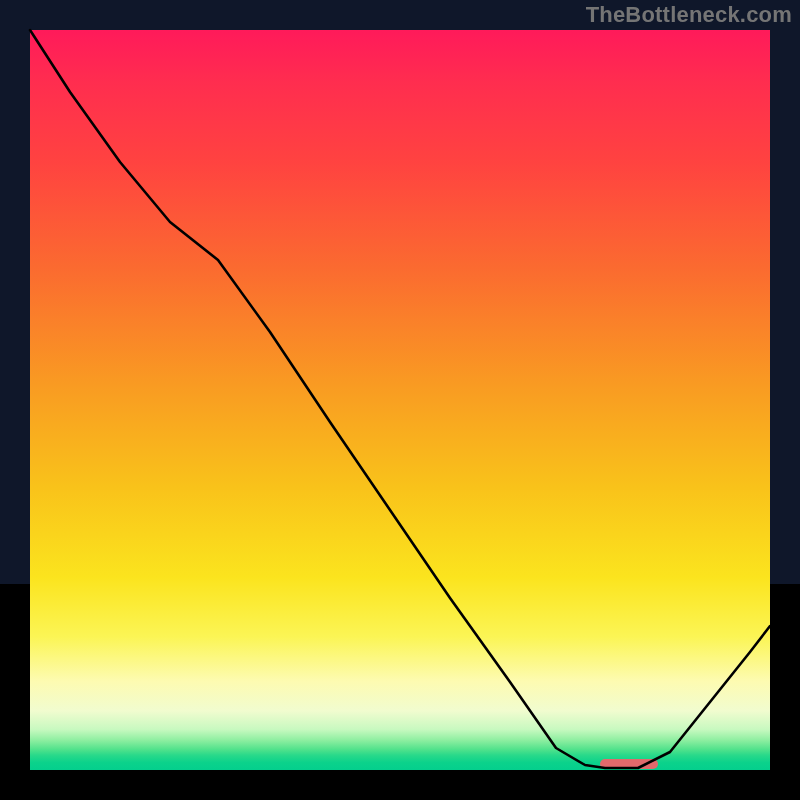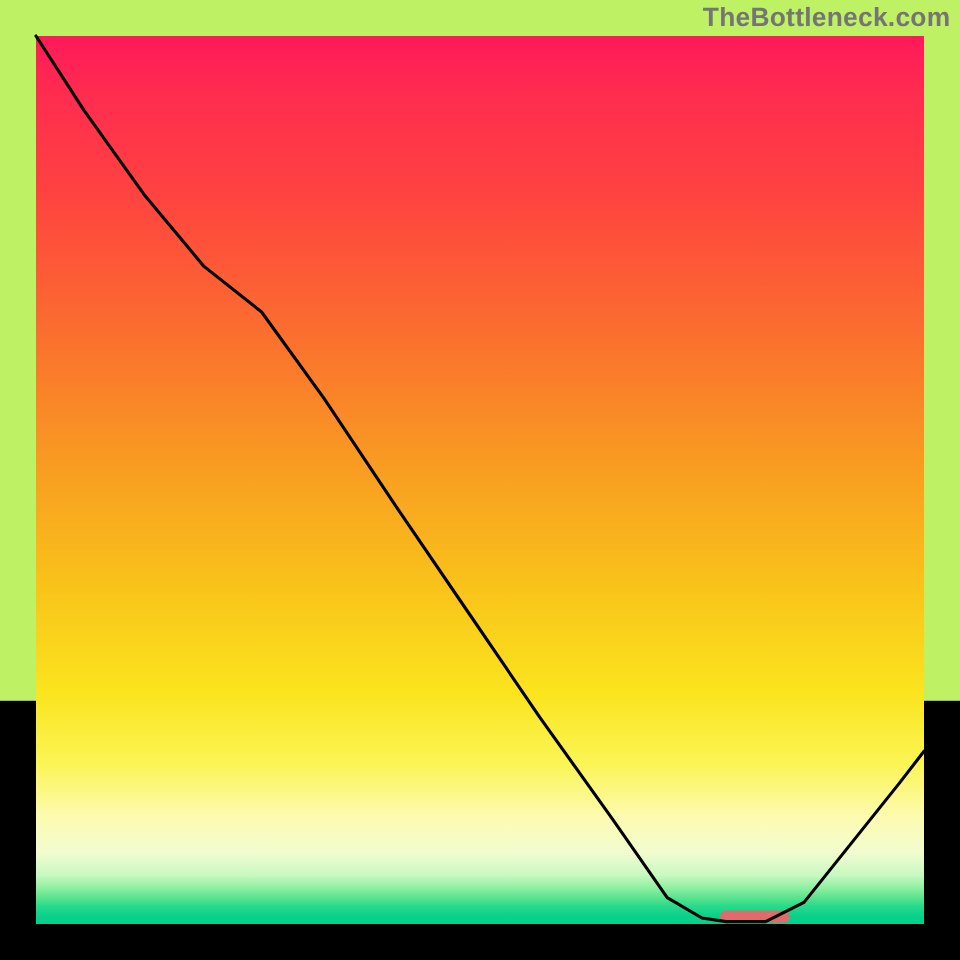--- a/index.html
+++ b/index.html
@@ -8,21 +8,21 @@
     width: 800px;
     height: 800px;
     background: #000;
     font-family: Arial, Helvetica, sans-serif;
     overflow: hidden;
   }
   .frame {
     position: relative;
     width: 800px;
     height: 584px;
-    background: #bef264;
+    background: #0f172a;
   }
   .watermark {
     position: absolute;
     top: 2px;
     right: 8px;
     color: #757575;
     font-size: 22px;
     font-weight: 600;
     letter-spacing: 0.2px;
     user-select: none;

